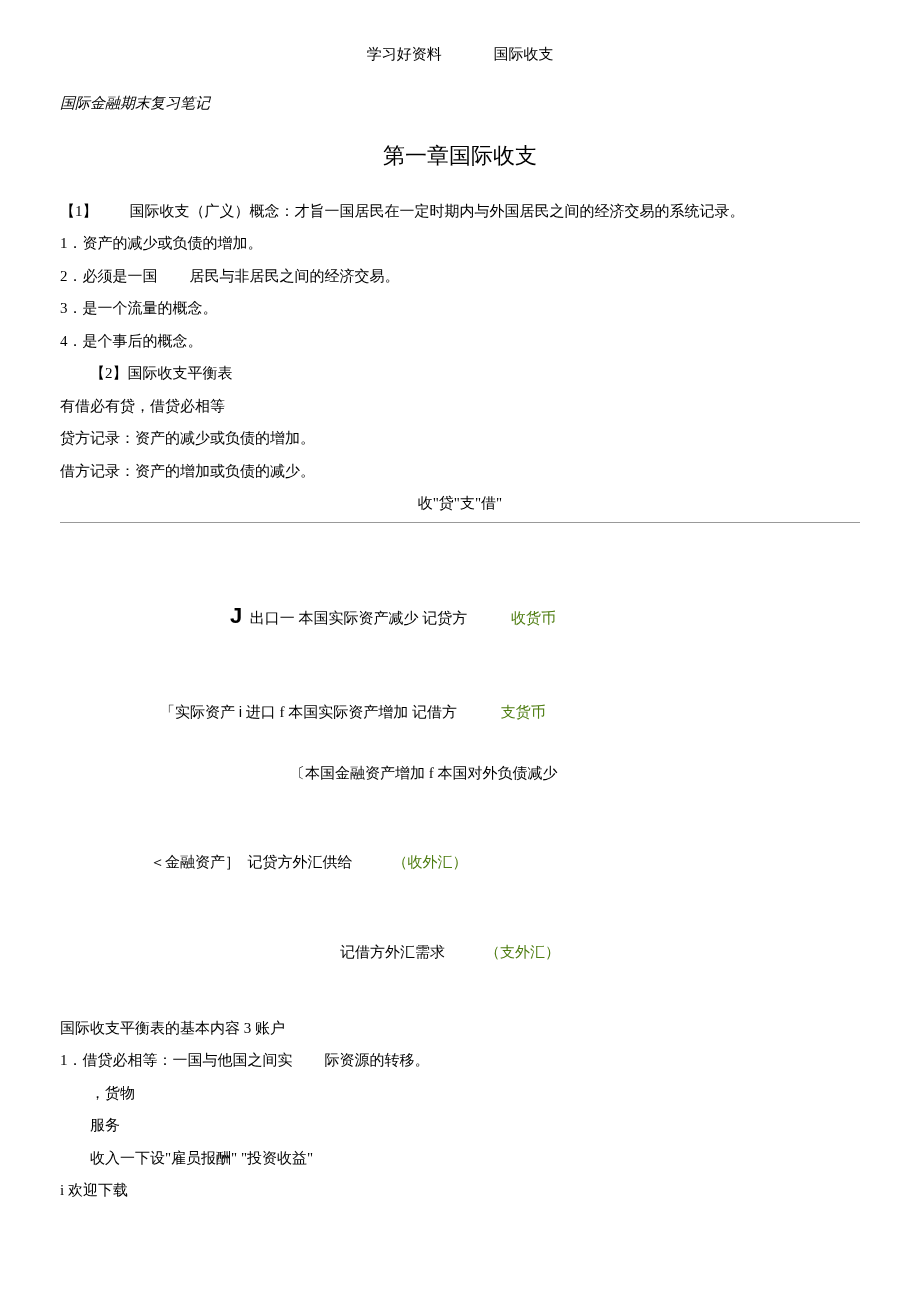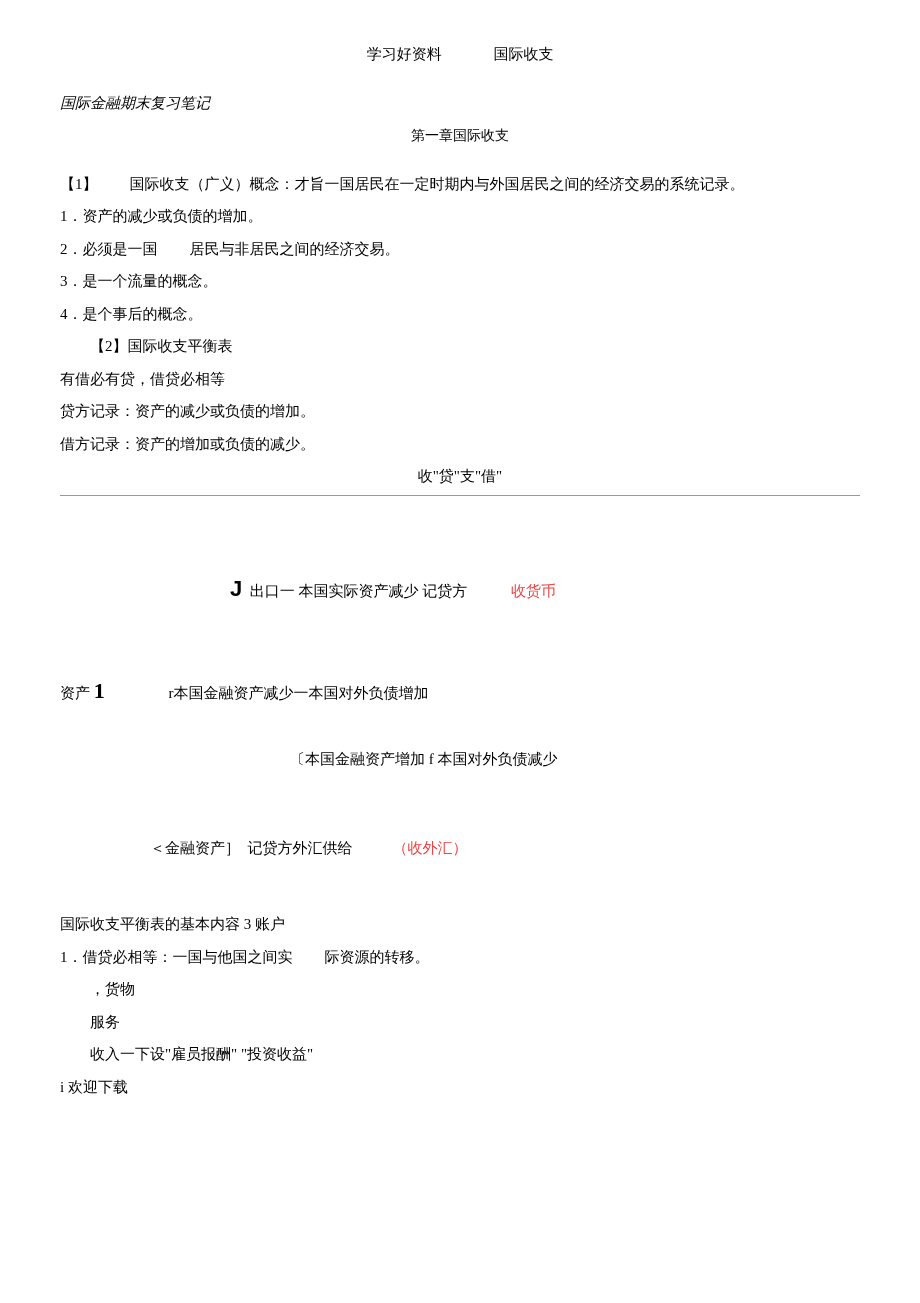--- a/index.html
+++ b/index.html
@@ -22,28 +22,28 @@
     }
     .header-right {
       display: inline-block;
     }
     .doc-title {
       margin-bottom: 2px;
       font-style: italic;
     }
     .chapter-title {
       text-align: center;
-      font-size: 14px;
-      margin: 6px 0 20px 0;
+      font-size: 22px;
+      margin: 18px 0 20px 0;
     }
     .underline {
       margin-left: 32px;
     }
     .red {
-      color: #ef4444;
+      color: #4d7c0f;
       padding-left: 40px;
     }
     p {
       margin: 0 0 4px 0;
     }
     .indent-1 {
       padding-left: 2em;
     }
     .divider-line {
       border-bottom: 1px solid #999;
@@ -94,26 +94,29 @@
 <p>有借必有贷，借贷必相等</p>
 <p>贷方记录：资产的减少或负债的增加。</p>
 <p>借方记录：资产的增加或负债的减少。</p>
 <p class="center-text">收"贷"支"借"</p>
 <div class="divider-line"></div>
 
 <div class="diagram-block">
   <p style="padding-left:170px;">
     <span class="big-j">J</span>&nbsp;&nbsp;<span>出口一 本国实际资产减少 记贷方</span>&nbsp;<span class="red">收货币</span>
   </p>
-  <p>
-    <span>资产</span> <span class="big-1">1</span>&nbsp;&nbsp;&nbsp;&nbsp;&nbsp;&nbsp;&nbsp;&nbsp;&nbsp;&nbsp;&nbsp;&nbsp;&nbsp;&nbsp;&nbsp;&nbsp;&nbsp;<span>r本国金融资产减少一本国对外负债增加</span>
+  <p style="padding-left:100px;">
+    <span>「实际资产</span> <span class="lower-i">i</span> <span>进口 f 本国实际资产增加 记借方</span>&nbsp;<span class="red">支货币</span>
   </p>
   <p style="padding-left:230px;">〔本国金融资产增加 f 本国对外负债减少</p>
   <p style="padding-left:90px;">
     <span>＜金融资产］</span>&nbsp;&nbsp;<span>记贷方外汇供给</span><span class="red">（收外汇）</span>
+  </p>
+  <p style="padding-left:280px;">
+    <span>记借方外汇需求</span><span class="red">（支外汇）</span>
   </p>
 </div>
 
 <p>国际收支平衡表的基本内容 3 账户</p>
 
 <p>
   <span>1</span><span>．借贷必相等：一国与他国之间实</span><span class="underline">际资源的转</span><span>移。</span>
 </p>
 <p class="indent-1">，货物</p>
 <p class="indent-1">服务</p>

